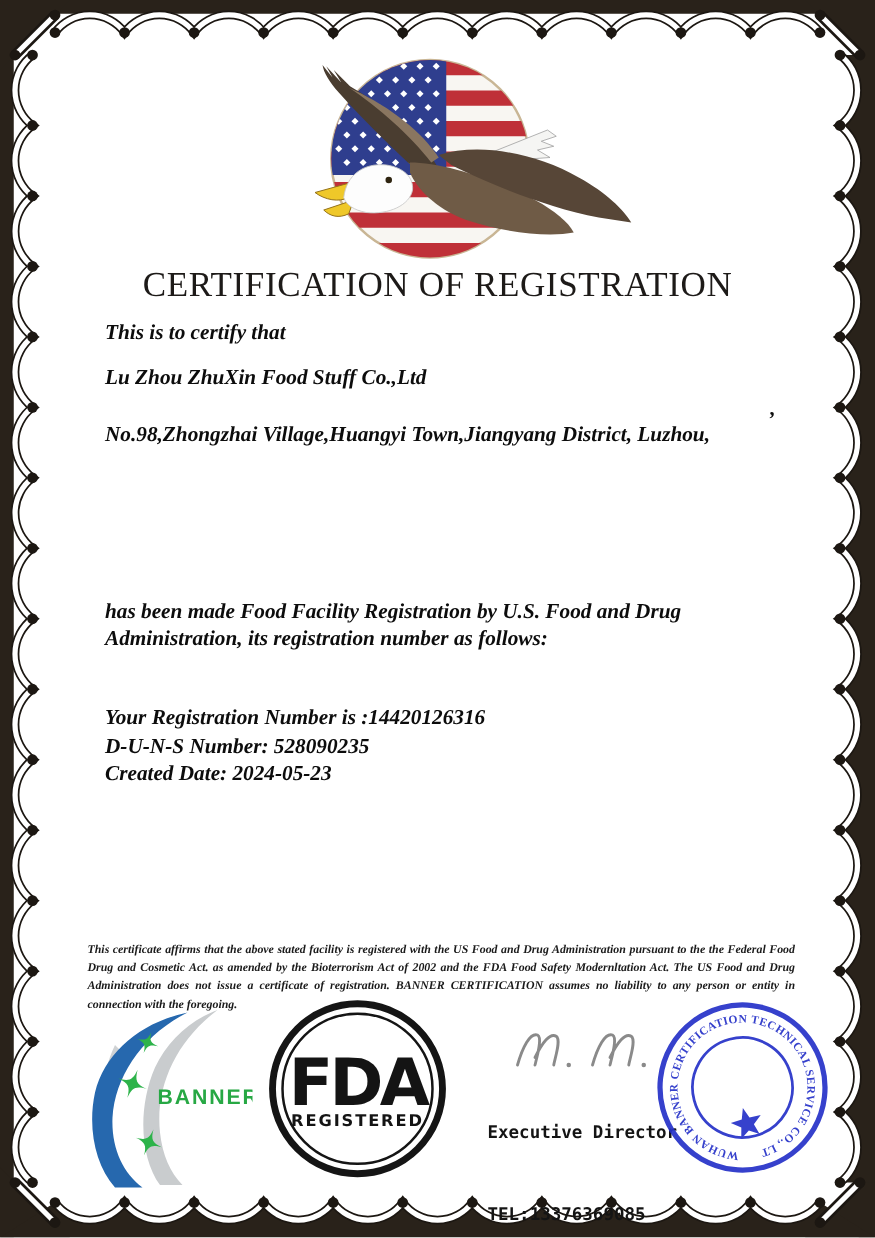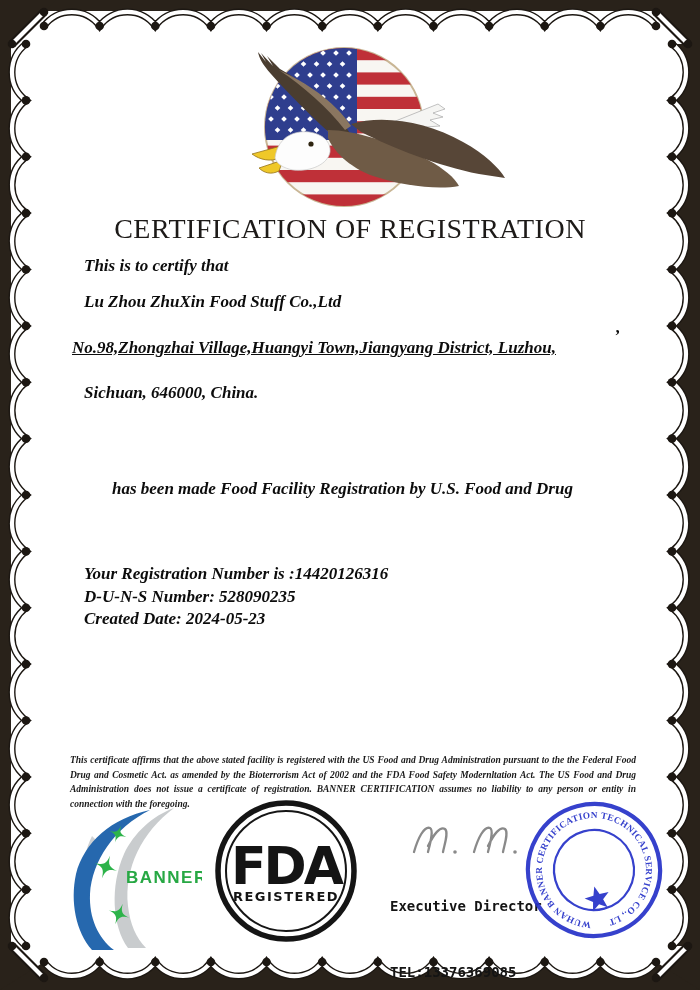--- a/index.html
+++ b/index.html
@@ -6,24 +6,24 @@
   .page{position:relative;width:700px;height:990px;background:#ffffff;overflow:hidden;
         font-family:"Liberation Serif",serif;color:#0e0e0e;}
   .abs{position:absolute;}
   #border-layer{position:absolute;left:0;top:0;pointer-events:none;}
   .title{left:0;top:213px;width:700px;text-align:center;
          font-family:"Liberation Serif",serif;font-size:28px;letter-spacing:0.5px;color:#1d1a18;}
   .script{font-family:"Liberation Serif",serif;font-style:italic;font-weight:bold;color:#0c0c0c;}
   .line17{font-size:17px;}
   .intro{left:84px;top:256px;}
   .company{left:84px;top:292px;}
-  .addr1{left:72px;top:338px;text-decoration:underline;}
+  .addr1{left:84px;top:338px;}
   .addr2{left:84px;top:383px;}
   .stray{left:614px;top:326px;font-size:17px;}
-  .statement1{left:84px;top:479px;margin-left:28px;}
+  .statement1{left:84px;top:479px;}
   .statement2{left:84px;top:501px;}
   .regblock{left:84px;top:563px;line-height:22.6px;}
   .expiration{left:84px;top:623px;}
   .disclaimer{left:70px;top:753px;width:566px;font-size:9.5px;line-height:14.6px;
               text-align:justify;color:#1a1a1a;}
   .director{left:390px;top:851px;font-family:"DejaVu Sans Mono",monospace;
             font-size:14px;font-weight:bold;line-height:22px;color:#141414;white-space:pre;}
   svg text{user-select:none;}
 </style>
 </head>
@@ -210,22 +210,22 @@
       <path d="M42,120 C44,102 58,92 76,94 C90,96 98,104 97,114 C95,126 78,134 60,132 C50,130 44,126 42,120 Z" fill="#fdfdfd" stroke="#c9c9c9" stroke-width="0.7"></path>
       <circle cx="78" cy="106" r="2.6" fill="#2e2410"></circle>
     </g>
   </svg>
 
   <div class="abs script line17 intro">This is to certify that</div>
   <div class="abs title">CERTIFICATION OF REGISTRATION</div>
   <div class="abs script line17 company">Lu Zhou ZhuXin Food Stuff Co.,Ltd</div>
   <div class="abs script line17 addr1">No.98,Zhongzhai Village,Huangyi Town,Jiangyang District, Luzhou,</div>
   <div class="abs script stray">’</div>
-  <div class="abs script line17 addr2">Sichuan, 646000, China.</div>
   <div class="abs script line17 statement1">has been made Food Facility Registration by U.S. Food and Drug</div>
+  <div class="abs script line17 statement2">Administration, its registration number as follows:</div>
   <div class="abs script line17 regblock">
     <div>Your Registration Number is :14420126316</div>
     <div>D-U-N-S Number: 528090235</div>
     <div>Created Date: 2024-05-23</div>
   </div>
   <div class="abs script disclaimer">This certificate affirms that the above stated facility is registered with the US Food and Drug Administration pursuant to the the Federal Food Drug and Cosmetic Act. as amended by the Bioterrorism Act of 2002 and the FDA Food Safety Modernltation Act.  The US Food and Drug Administration does not issue a certificate of registration.  BANNER CERTIFICATION assumes no liability to any person or entity in connection with the foregoing.</div>
 
   <svg class="abs" style="left:62px;top:806px;" width="140" height="145" viewBox="0 0 140 145">
     <path d="M112,2 C80,26 62,62 66,100 C68,118 74,132 84,142 L66,142 C50,120 48,80 62,48 C72,27 90,10 112,2 Z" fill="#c9ccce"></path>
     <path d="M30,30 C18,55 15,90 24,120 C20,90 22,60 34,34 Z" fill="#cfd2d4"></path>

